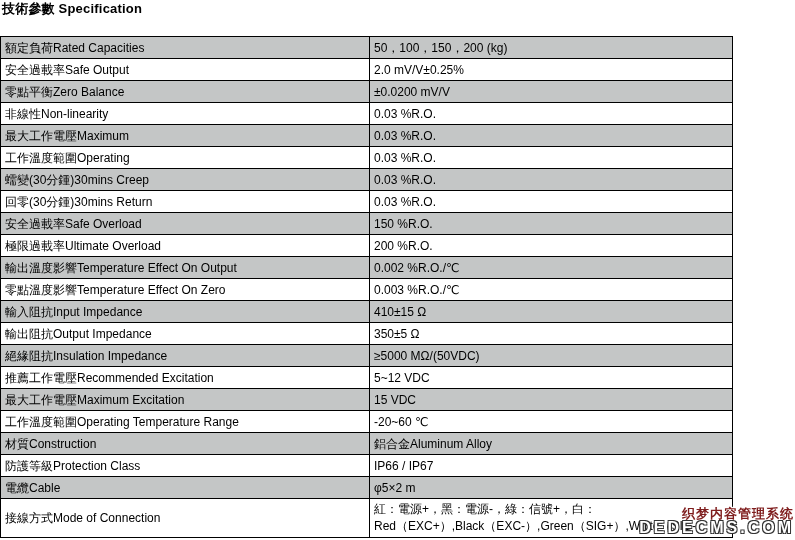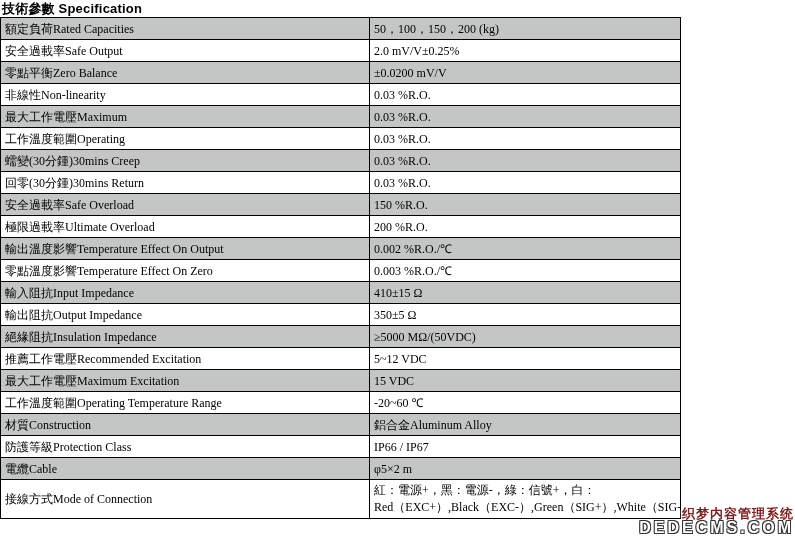--- a/index.html
+++ b/index.html
@@ -10,31 +10,30 @@
     overflow: hidden;
   }
   .page {
     position: relative;
     width: 795px; height: 540px;
   }
   .doc-title {
     font-size: 13px;
     font-weight: bold;
     color: #000;
-    padding: 1px 0 1px 2px;
+    padding: 1px 0 20px 2px;
     line-height: 15px;
     letter-spacing: 0.2px;
   }
   table.spec-table {
-    width: 681px;
+    width: 733px;
     border-collapse: collapse;
     table-layout: fixed;
     font-size: 12px;
     color: #000;
-    font-family: Liberation Serif, serif;
   }
   table.spec-table td {
     border: 1px solid #000;
     height: 22px;
     line-height: 14px;
     vertical-align: middle;
     overflow: hidden;
     white-space: nowrap;
   }
   td.label-cell {

